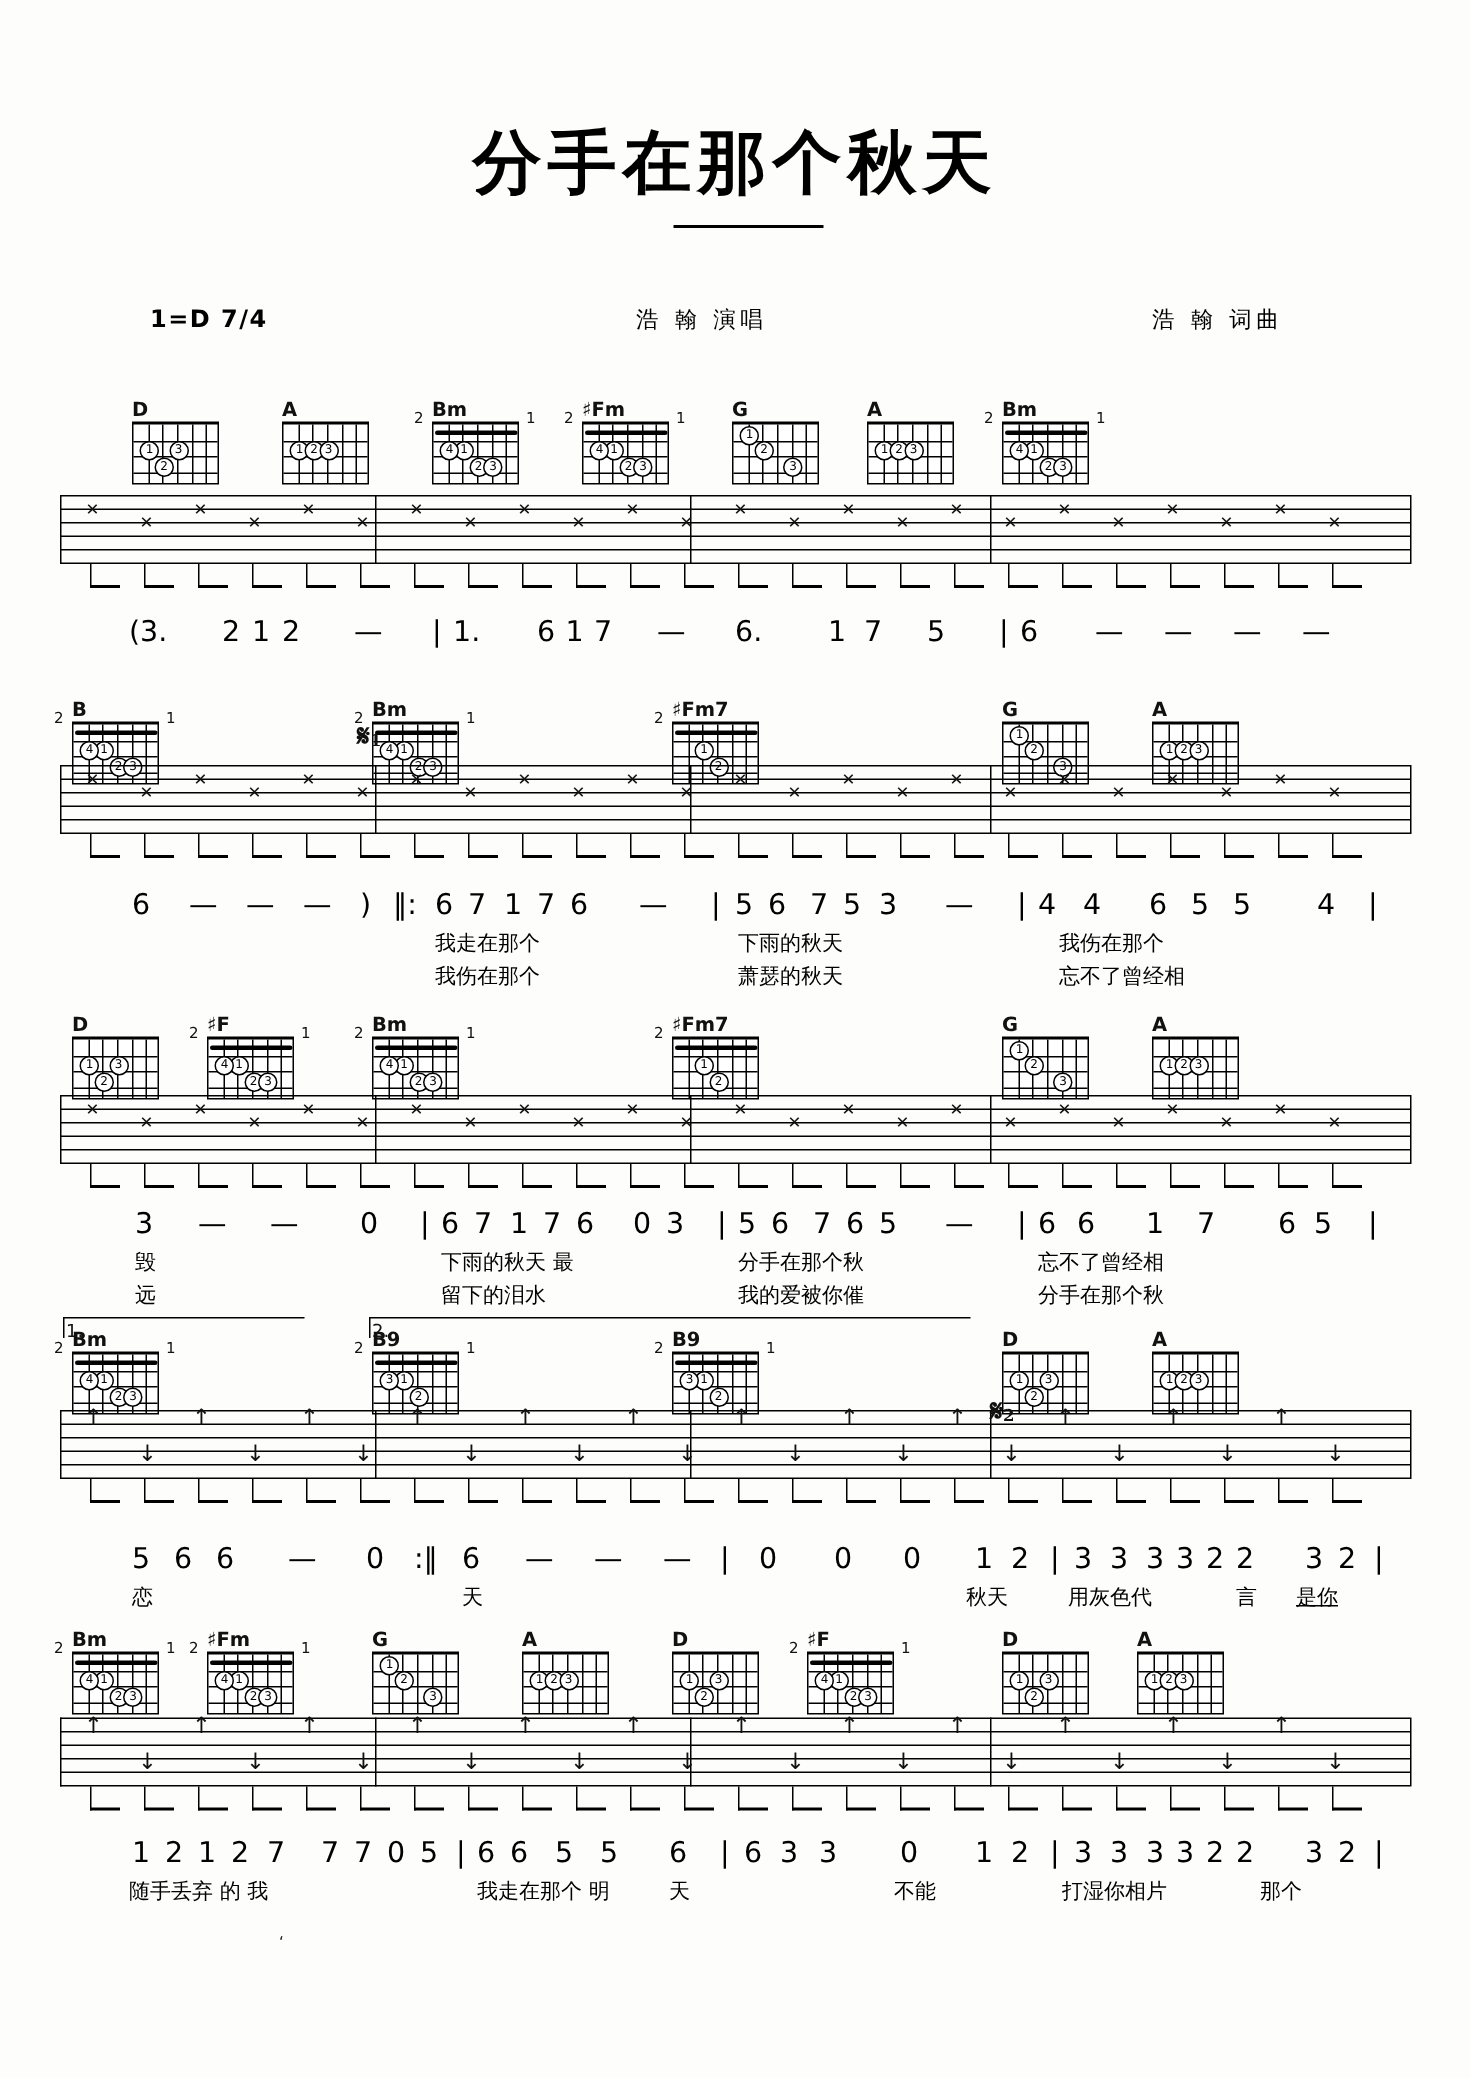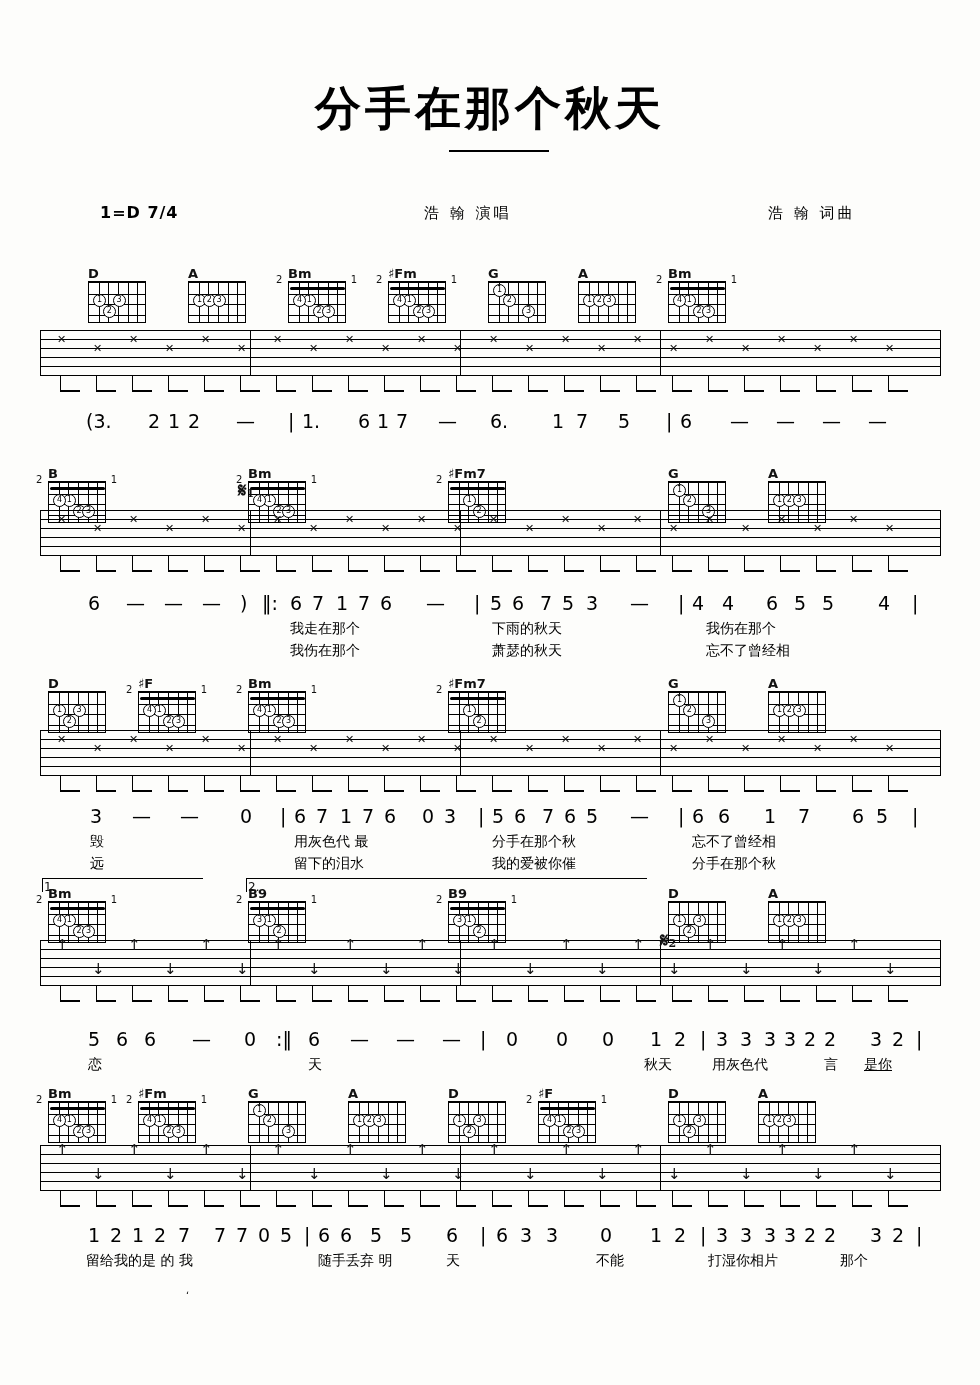--- a/index.html
+++ b/index.html
@@ -1176,21 +1176,21 @@
         <span class="n" style="left: 652px;">6</span>
         <span class="n" style="left: 678px;">6</span>
         <span class="n" style="left: 724px;">1</span>
         <span class="n" style="left: 758px;">7</span>
         <span class="n" style="left: 812px;">6</span>
         <span class="n" style="left: 836px;">5</span>
         <span class="n" style="left: 872px;">|</span>
       </div>
       <div class="lyricrow" style="top: 833px;">
         <span class="l" style="left: 50px;">毁</span>
-        <span class="l" style="left: 254px;">用灰色代    最</span>
+        <span class="l" style="left: 254px;">下雨的秋天    最</span>
         <span class="l" style="left: 452px;">分手在那个秋</span>
         <span class="l" style="left: 652px; text-align: right;">忘不了曾经相</span>
       </div>
       <div class="lyricrow" style="top: 855px;">
         <span class="l" style="left: 50px;">远</span>
         <span class="l" style="left: 254px;">留下的泪水</span>
         <span class="l" style="left: 452px;">我的爱被你催</span>
         <span class="l" style="left: 652px;">分手在那个秋</span>
       </div>
       <div class="numrow" style="top: 1028px;">
@@ -1257,22 +1257,22 @@
         <span class="n" style="left: 700px;">3</span>
         <span class="n" style="left: 724px;">3</span>
         <span class="n" style="left: 744px;">3</span>
         <span class="n" style="left: 764px;">2</span>
         <span class="n" style="left: 784px;">2</span>
         <span class="n" style="left: 830px;">3</span>
         <span class="n" style="left: 852px;">2</span>
         <span class="n" style="left: 876px;">|</span>
       </div>
       <div class="lyricrow" style="top: 1252px;">
-        <span class="l" style="left: 46px;">留给我的是 的   我</span>
-        <span class="l" style="left: 278px;">随手丢弃  明</span>
+        <span class="l" style="left: 46px;">随手丢弃 的   我</span>
+        <span class="l" style="left: 278px;">我走在那个  明</span>
         <span class="l" style="left: 406px;">天</span>
         <span class="l" style="left: 556px;">不能</span>
         <span class="l" style="left: 668px;">打湿你相片</span>
         <span class="l" style="left: 800px;">那个</span>
       </div>
     </div>
 
   <div class="ending" style="top:880px;left:44px;">
     <span>1.</span>
     <span class="ebox" style="left:-2px;top:-2px;width:160px;"></span>

